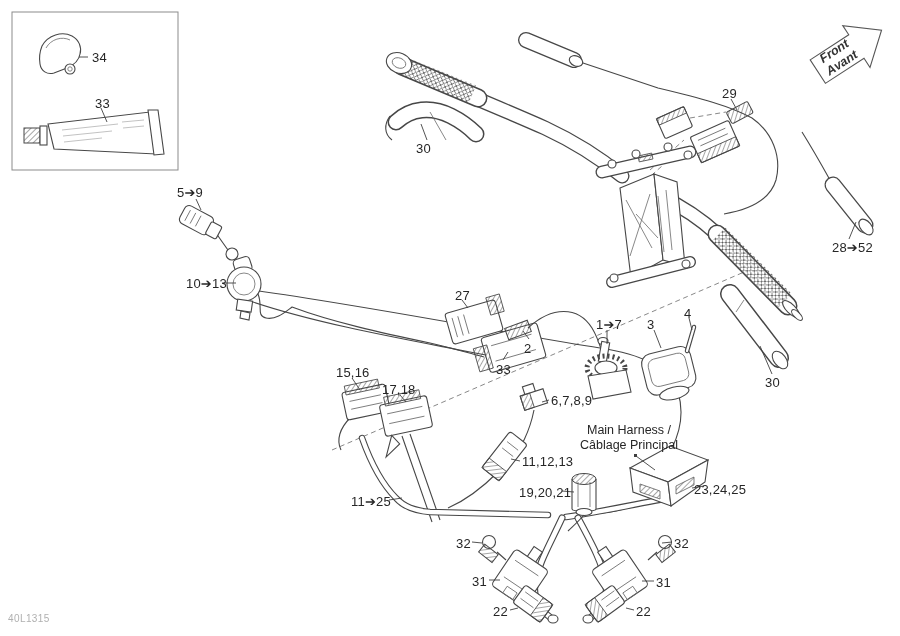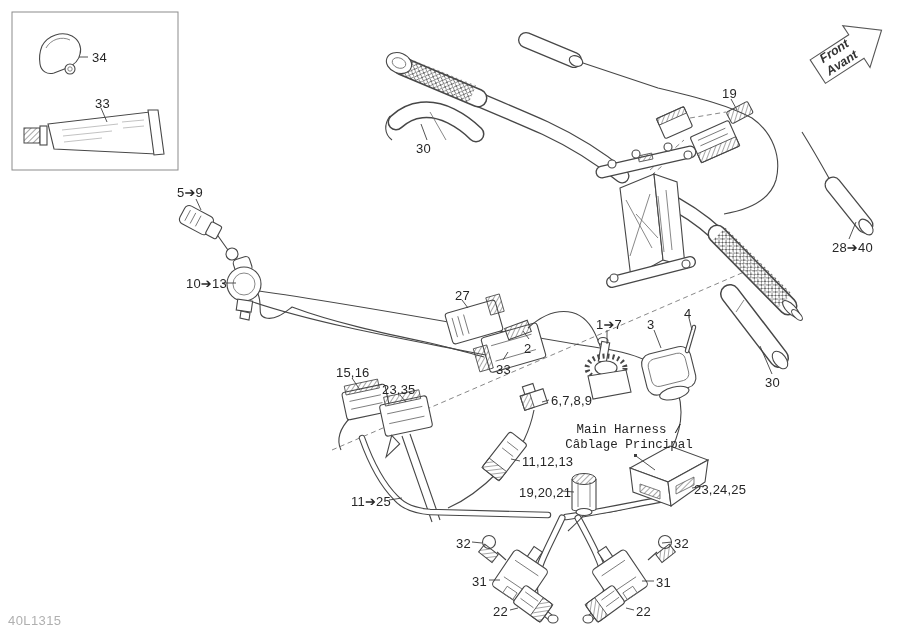--- a/index.html
+++ b/index.html
@@ -4,22 +4,22 @@
 <style>
   html,body{margin:0;padding:0;background:#fff;}
   .stage{position:relative;width:900px;height:636px;background:#fff;overflow:hidden;
          font-family:"Liberation Sans", sans-serif;}
   .stage svg{position:absolute;left:0;top:0;}
   .lbl{position:absolute;font-size:13px;color:#262626;white-space:nowrap;letter-spacing:.2px;}
   .front-text{position:absolute;left:808px;top:43px;width:60px;text-align:center;
               font-style:italic;font-weight:bold;font-size:12.5px;line-height:1.12;
               color:#333;transform:rotate(-33deg);}
   .mh-label{position:absolute;left:553px;top:423px;width:152px;text-align:center;
-            font-size:12.5px;line-height:1.18;color:#262626;font-family:Liberation Mono, monospace;}
-  .code{position:absolute;left:8px;top:613px;font-size:13px;color:#b0b0b0;letter-spacing:.4px;}
+            font-size:12.5px;line-height:1.18;color:#262626;}
+  .code{position:absolute;left:8px;top:613px;font-size:10px;color:#b0b0b0;letter-spacing:.4px;}
   
   .ln{stroke:#474747;stroke-width:1.1;fill:none;}
   .lnthin{stroke:#6a6a6a;stroke-width:.8;fill:none;}
   .dash{stroke:#7a7a7a;stroke-width:.9;fill:none;stroke-dasharray:5 3.5;}
   .part{stroke:#474747;stroke-width:1.1;fill:#fff;}
   .to{stroke:#474747;fill:none;stroke-linecap:round;}
   .ti{stroke:#fff;fill:none;stroke-linecap:round;}
   .leader{stroke:#3f3f3f;stroke-width:.9;fill:none;}
   .faint{stroke:#a8a8a8;stroke-width:.7;fill:none;}
 </style>
@@ -328,30 +328,30 @@
     <rect x="634" y="454" width="3" height="3" fill="#3f3f3f" stroke="none"></rect>
   </g>
 </svg>
 
 <span class="lbl" style="left:92px;top:50px">34</span>
 <span class="lbl" style="left:95px;top:96px">33</span>
 <span class="lbl" style="left:177px;top:185px">5➔9</span>
 <span class="lbl" style="left:186px;top:276px">10➔13</span>
 <span class="lbl" style="left:416px;top:141px">30</span>
 <span class="lbl" style="left:765px;top:375px">30</span>
-<span class="lbl" style="left:722px;top:86px">19</span>
-<span class="lbl" style="left:832px;top:240px">28➔40</span>
+<span class="lbl" style="left:722px;top:86px">29</span>
+<span class="lbl" style="left:832px;top:240px">28➔52</span>
 <span class="lbl" style="left:455px;top:288px">27</span>
 <span class="lbl" style="left:496px;top:362px">33</span>
 <span class="lbl" style="left:524px;top:341px">2</span>
 <span class="lbl" style="left:596px;top:317px">1➔7</span>
 <span class="lbl" style="left:647px;top:317px">3</span>
 <span class="lbl" style="left:684px;top:306px">4</span>
 <span class="lbl" style="left:336px;top:365px">15,16</span>
-<span class="lbl" style="left:382px;top:382px">23,35</span>
+<span class="lbl" style="left:382px;top:382px">17,18</span>
 <span class="lbl" style="left:551px;top:393px">6,7,8,9</span>
 <span class="lbl" style="left:522px;top:454px">11,12,13</span>
 <span class="lbl" style="left:519px;top:485px">19,20,21</span>
 <span class="lbl" style="left:694px;top:482px">23,24,25</span>
 <span class="lbl" style="left:351px;top:494px">11➔25</span>
 <span class="lbl" style="left:456px;top:536px">32</span>
 <span class="lbl" style="left:674px;top:536px">32</span>
 <span class="lbl" style="left:472px;top:574px">31</span>
 <span class="lbl" style="left:656px;top:575px">31</span>
 <span class="lbl" style="left:493px;top:604px">22</span>

